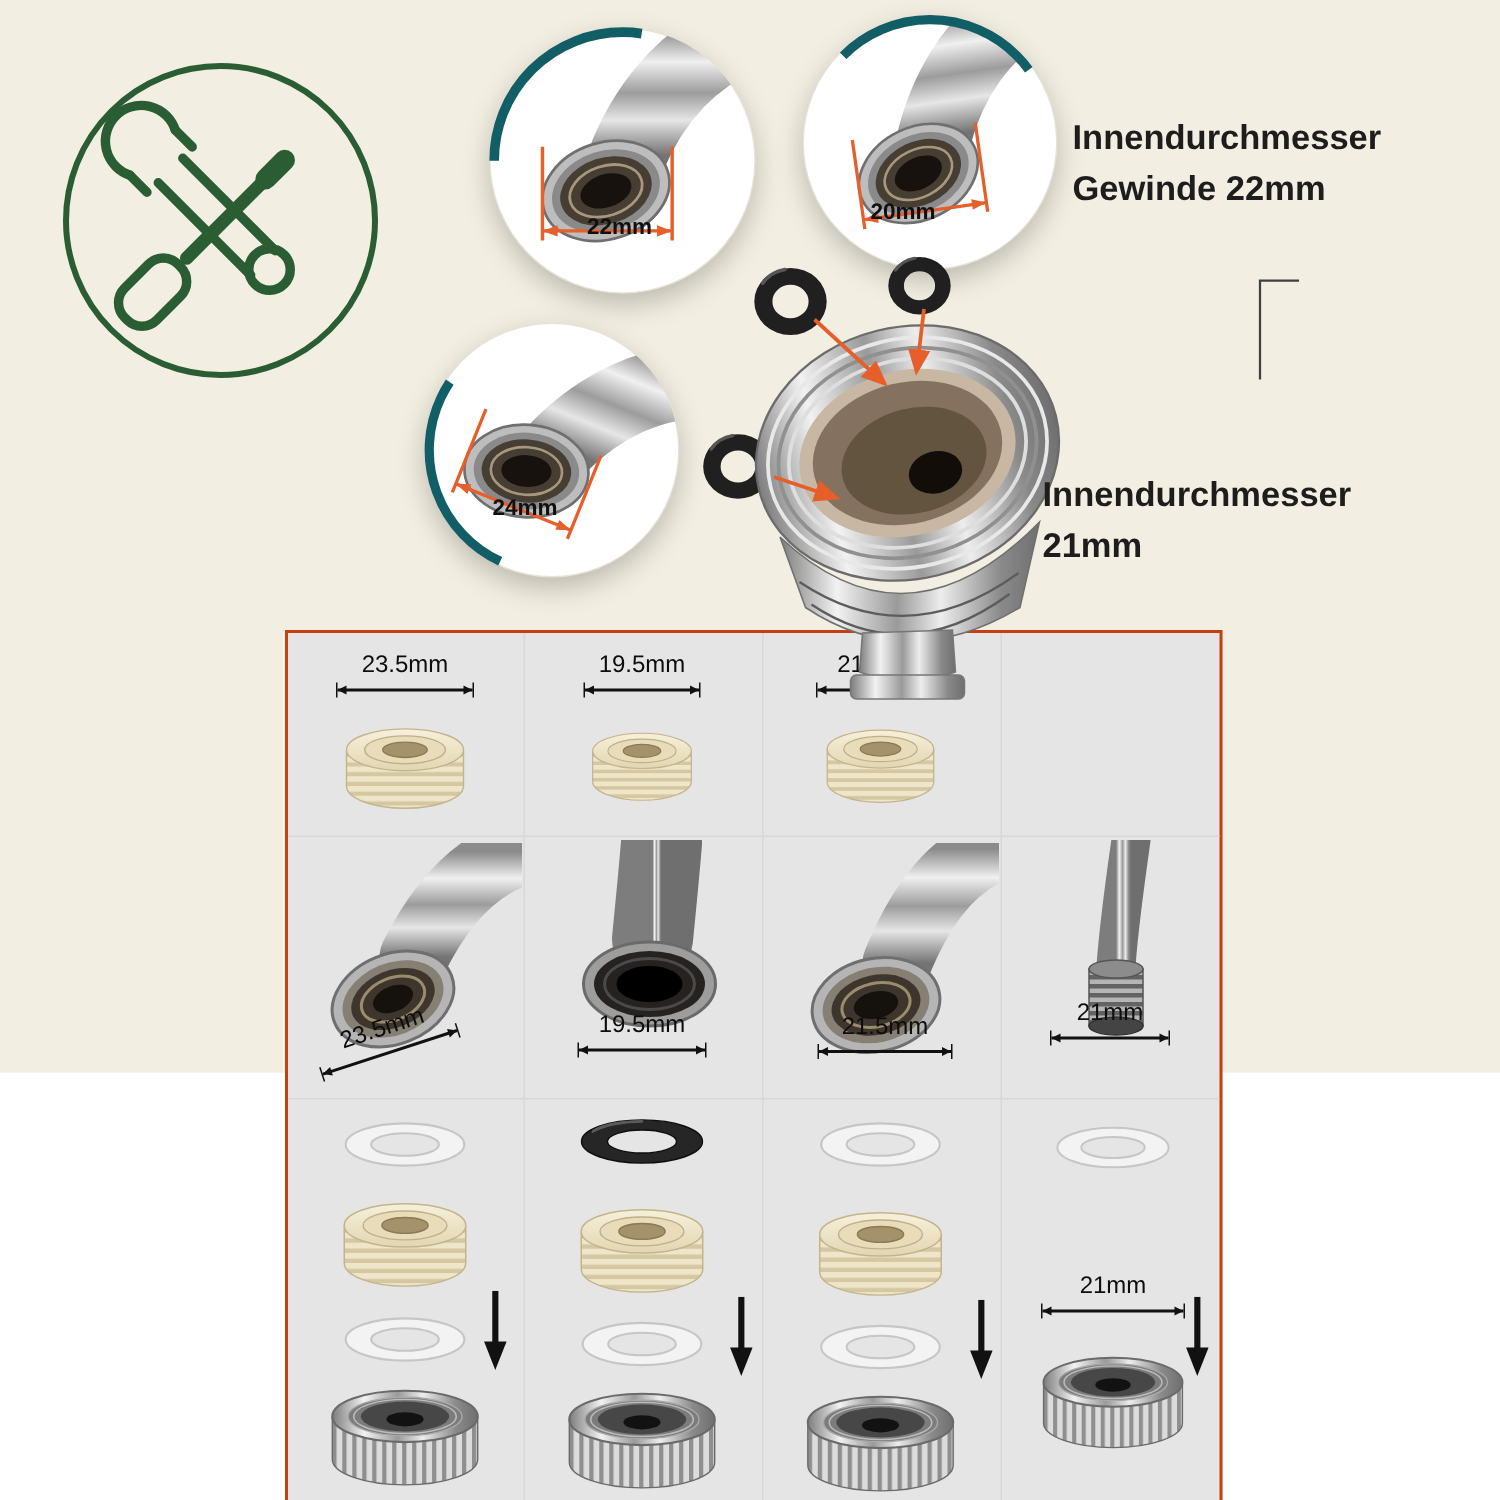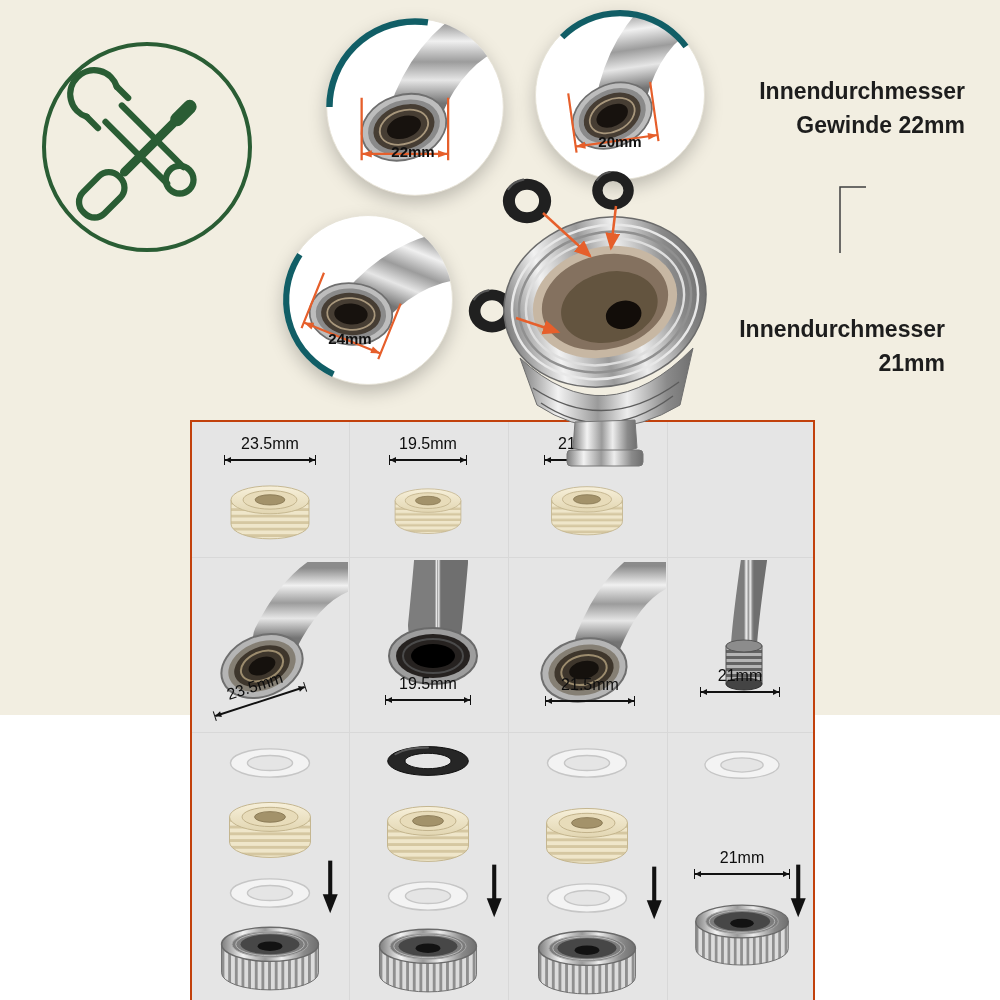--- a/index.html
+++ b/index.html
@@ -4,21 +4,21 @@
 <style>
   html,body{margin:0;padding:0;background:#fff;}
   body{font-family:"Liberation Sans","DejaVu Sans",sans-serif;}
   #canvas{position:relative;width:1000px;height:1000px;overflow:hidden;background:#ffffff;}
   .abs{position:absolute;}
   .cream{left:0;top:0;width:1000px;height:715px;background:#f2eee1;}
   .tools{left:42px;top:42px;width:210px;height:210px;border:4px solid #2a5d34;border-radius:50%;
          box-sizing:border-box;display:flex;align-items:center;justify-content:center;z-index:2;}
   .callout{z-index:2;filter:drop-shadow(0 7px 9px rgba(0,0,0,.22));}
   .clabel{font-size:15px;font-weight:700;color:#101010;text-align:center;z-index:3;}
-  .rtext{text-align:right;color:#1d1d1d;font-size:23px;font-weight:600;line-height:1.48;z-index:7;}
+  .rtext{text-align:left;color:#1d1d1d;font-size:23px;font-weight:600;line-height:1.48;z-index:7;}
   .panel{left:190px;top:420px;width:625px;height:585px;background:#e5e5e5;border:2px solid #c2410c;
          box-sizing:border-box;z-index:2;}
   .vline{position:absolute;top:0;height:100%;width:1px;background:#d8d8d8;}
   .hline{position:absolute;left:0;width:100%;height:1px;background:#d8d8d8;}
   .dim{position:absolute;display:flex;flex-direction:column;align-items:center;gap:2px;z-index:6;}
   .dim .txt{font-size:16px;color:#0d0d0d;line-height:1.05;white-space:nowrap;}
   .dim .bar{align-self:stretch;height:10px;border-left:1.5px solid #111;border-right:1.5px solid #111;
             display:flex;align-items:center;}
   .dim .line{flex:1;height:1.5px;background:#111;position:relative;}
   .dim .line::before,.dim .line::after{content:"";position:absolute;top:50%;transform:translateY(-50%);
@@ -144,21 +144,21 @@
   </svg>
   <div class="abs clabel" style="left:381px;top:143px;width:64px">22mm</div>
 
   <svg class="abs callout" style="left:532px;top:7px;width:176px;height:176px" viewBox="0 0 200 200">
     <circle cx="100" cy="100" r="96" fill="#ffffff" stroke="#e6e2d6" stroke-width="1"></circle>
     <g clip-path="url(#clipC)">
         <use href="#faucetEnd" transform="rotate(-8 100 100)"></use>
       </g>
     <circle cx="100" cy="100" r="93" fill="none" stroke="#115e66" stroke-width="7" stroke-dasharray="160 424" transform="rotate(225 100 100)"></circle>
   </svg>
-  <div class="abs clabel" style="left:588px;top:133px;width:64px">20mm</div>
+  <div class="abs clabel" style="left:570px;top:133px;width:64px">20mm</div>
 
   <svg class="abs callout" style="left:280px;top:212px;width:176px;height:176px" viewBox="0 0 200 200">
     <circle cx="100" cy="100" r="96" fill="#ffffff" stroke="#e6e2d6" stroke-width="1"></circle>
     <g clip-path="url(#clipC)">
         <use href="#faucetEnd" transform="rotate(22 100 100)"></use>
       </g>
     <circle cx="100" cy="100" r="93" fill="none" stroke="#115e66" stroke-width="7" stroke-dasharray="160 424" transform="rotate(115 100 100)"></circle>
   </svg>
   <div class="abs clabel" style="left:318px;top:330px;width:64px">24mm</div>
 

